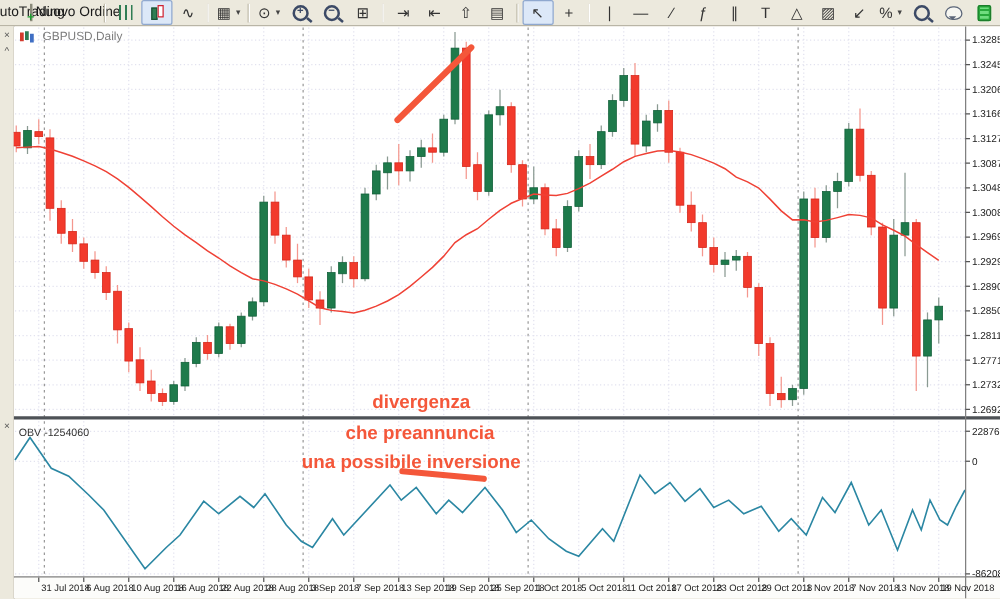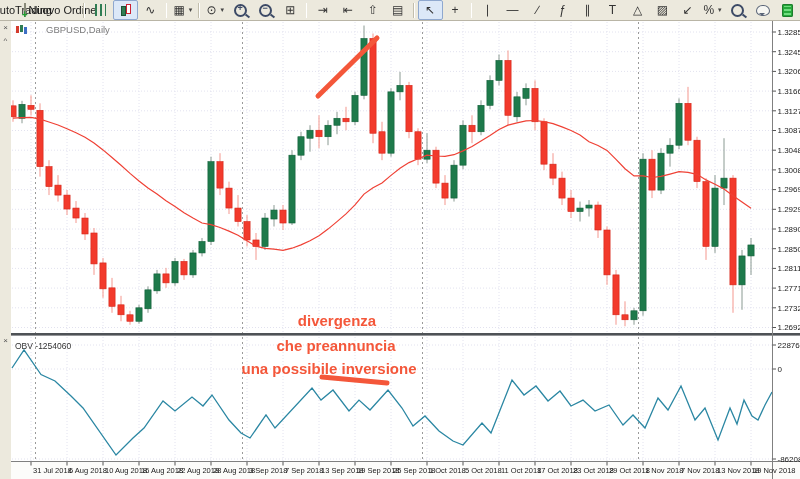--- a/index.html
+++ b/index.html
@@ -31,21 +31,21 @@
   .i-bubble{width:12px;height:9px;border:1px solid #5a6578;border-radius:50% 50% 50% 50%/60% 60% 50% 50%;position:relative;background:#f6f6f2;}
   .i-bubble::after{content:"";position:absolute;left:2px;bottom:-4px;border:3px solid transparent;border-top-color:#5a6578;}
   .i-conn{width:11px;height:13px;border-radius:2px;background:linear-gradient(90deg,#27a83b 0 100%);box-shadow:inset 0 0 0 1px #1d7d2c;position:relative;}
   .i-conn::after{content:"";position:absolute;inset:2px 2px 2px 2px;background:repeating-linear-gradient(0deg,#6fdd7f 0 2px,transparent 2px 4px);}
   
   #sidestrip{position:absolute;left:0;top:21px;width:11px;bottom:0;background:#ece9dd;border-right:1px solid #9a968a;}
   .sbtn{position:absolute;left:1px;width:9px;height:10px;font-size:8px;line-height:10px;text-align:center;color:#555;cursor:default;}
   
   #chartwin{position:absolute;left:11px;top:21px;width:789px;height:458px;}
   #chart{position:absolute;left:0;top:0;}
-  #charttitle{position:absolute;left:5px;top:3px;display:flex;align-items:center;gap:20px;color:#7c7c7c;font-size:9.5px;}
+  #charttitle{position:absolute;left:5px;top:3px;display:flex;align-items:center;gap:8px;color:#7c7c7c;font-size:9.5px;}
   .mini-candles{display:inline-block;width:3px;height:7px;background:#d43b2d;
      box-shadow:4px -1px 0 #2f7d53, 8px 1px 0 #3f6fc4;margin-right:7px;}
 </style>
 </head>
 <body>
 
 <div id="app">
   <div id="toolbar">
       <div class="tbtn">
         <span class="i-robot"></span>

